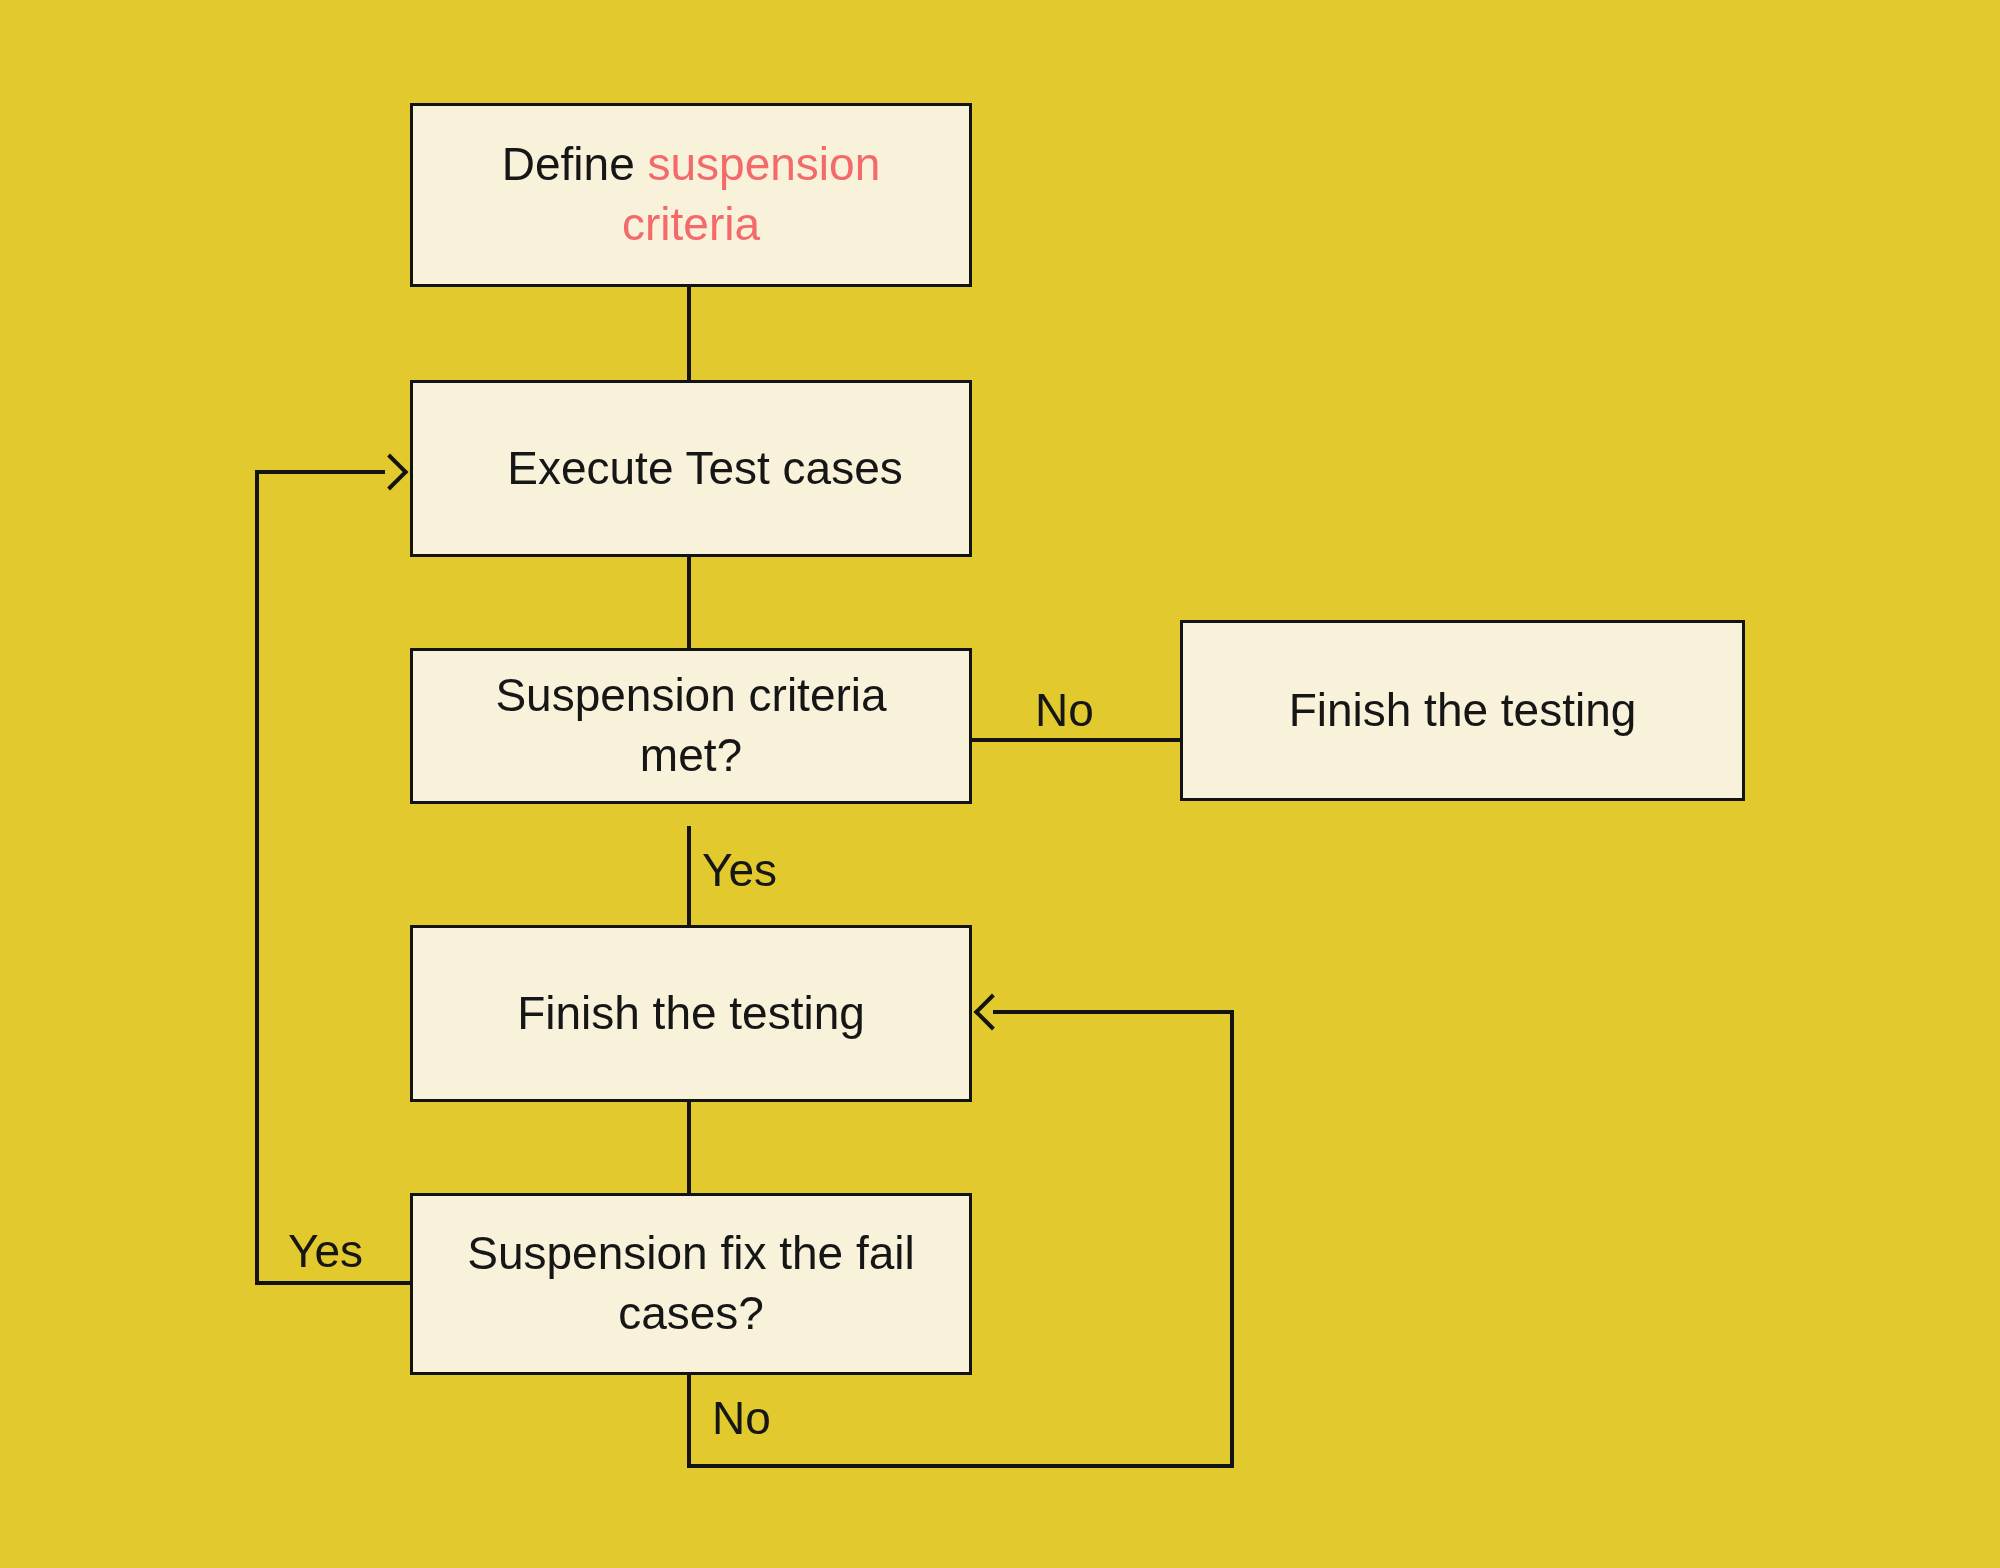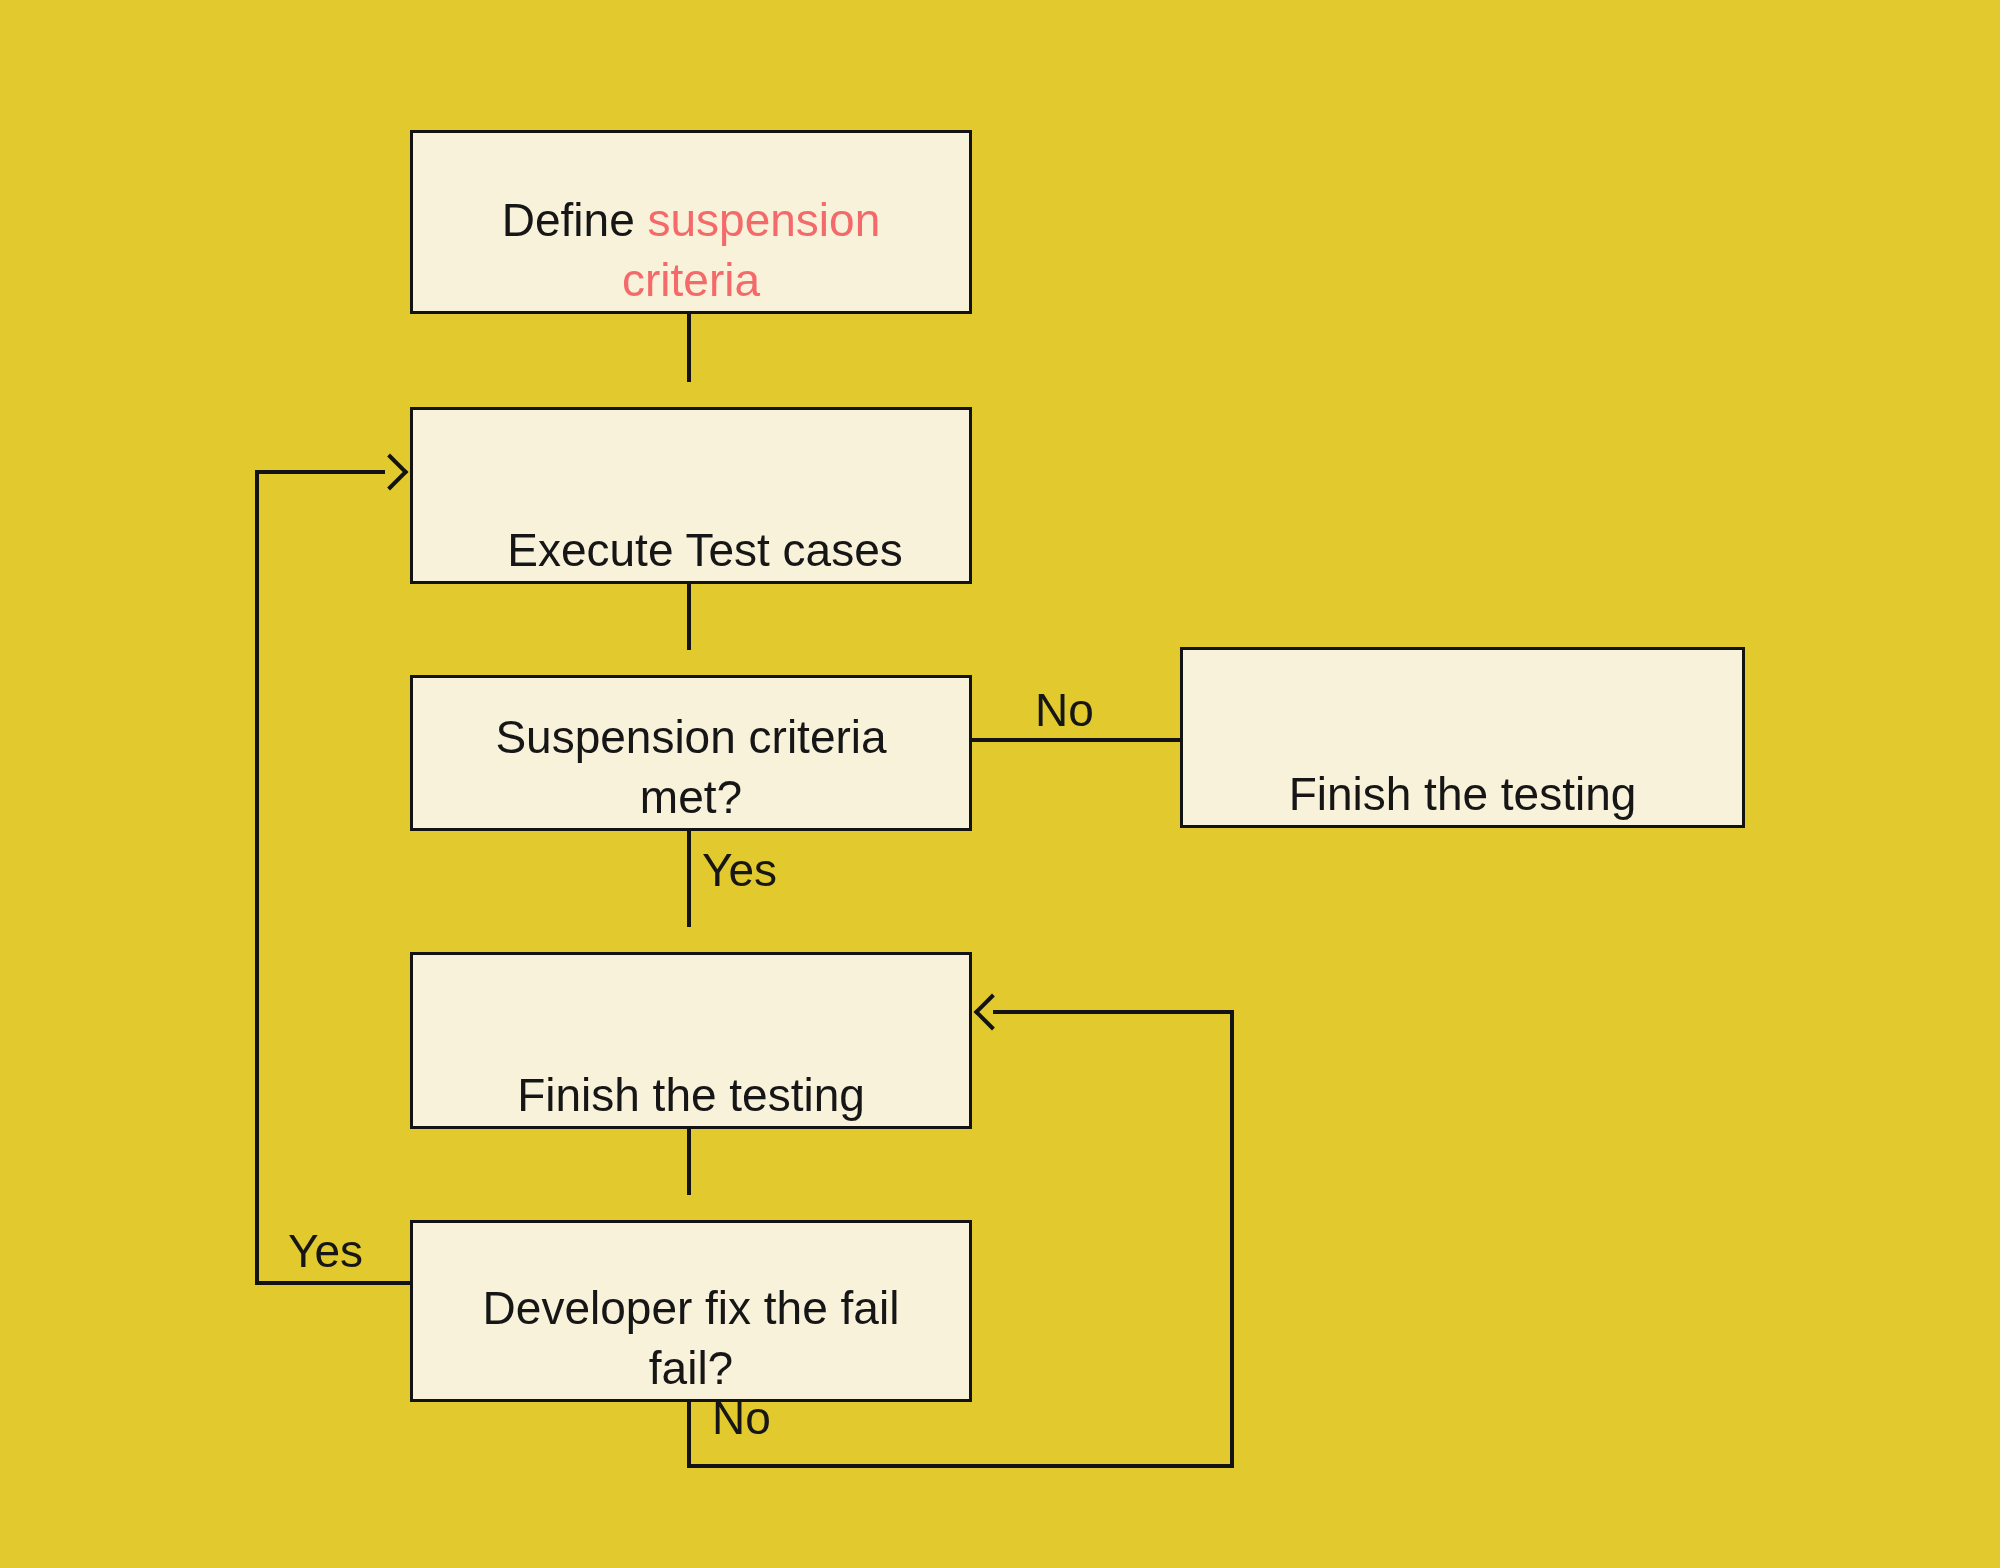--- a/index.html
+++ b/index.html
@@ -12,27 +12,26 @@
     overflow: hidden;
     font-family: "Liberation Sans", "DejaVu Sans", sans-serif;
     color: #161616;
   }
   .node {
     position: absolute;
     background: #f8f2da;
     border: 3px solid #131313;
     box-sizing: border-box;
     display: flex;
-    align-items: flex-end;
+    align-items: center;
     justify-content: center;
     text-align: center;
     font-size: 46px;
     font-weight: 500;
     line-height: 1.3;
-    margin-top: 27px;
   }
   .node .txt { max-width: 478px; }
   .hl { color: #f4696a; }
   .line {
     position: absolute;
     background: #131313;
   }
   .chev {
     position: absolute;
     width: 26px;
@@ -124,21 +123,21 @@
 
   <div class="node" id="n-finish">
     <div class="txt">Finish the testing</div>
   </div>
 
   <div class="node" id="n-suspend">
     <div class="txt">Finish the testing</div>
   </div>
 
   <div class="node" id="n-developer">
-    <div class="txt">Developer fix the fail fail?</div>
+    <div class="txt">Suspension fix the fail cases?</div>
   </div>
 
   <div class="edge-label" id="l-no-finish">No</div>
   <div class="edge-label" id="l-yes-mid">Yes</div>
   <div class="edge-label" id="l-yes-loop">Yes</div>
   <div class="edge-label" id="l-no-loop">No</div>
 
 </div>
 
 </body></html>

